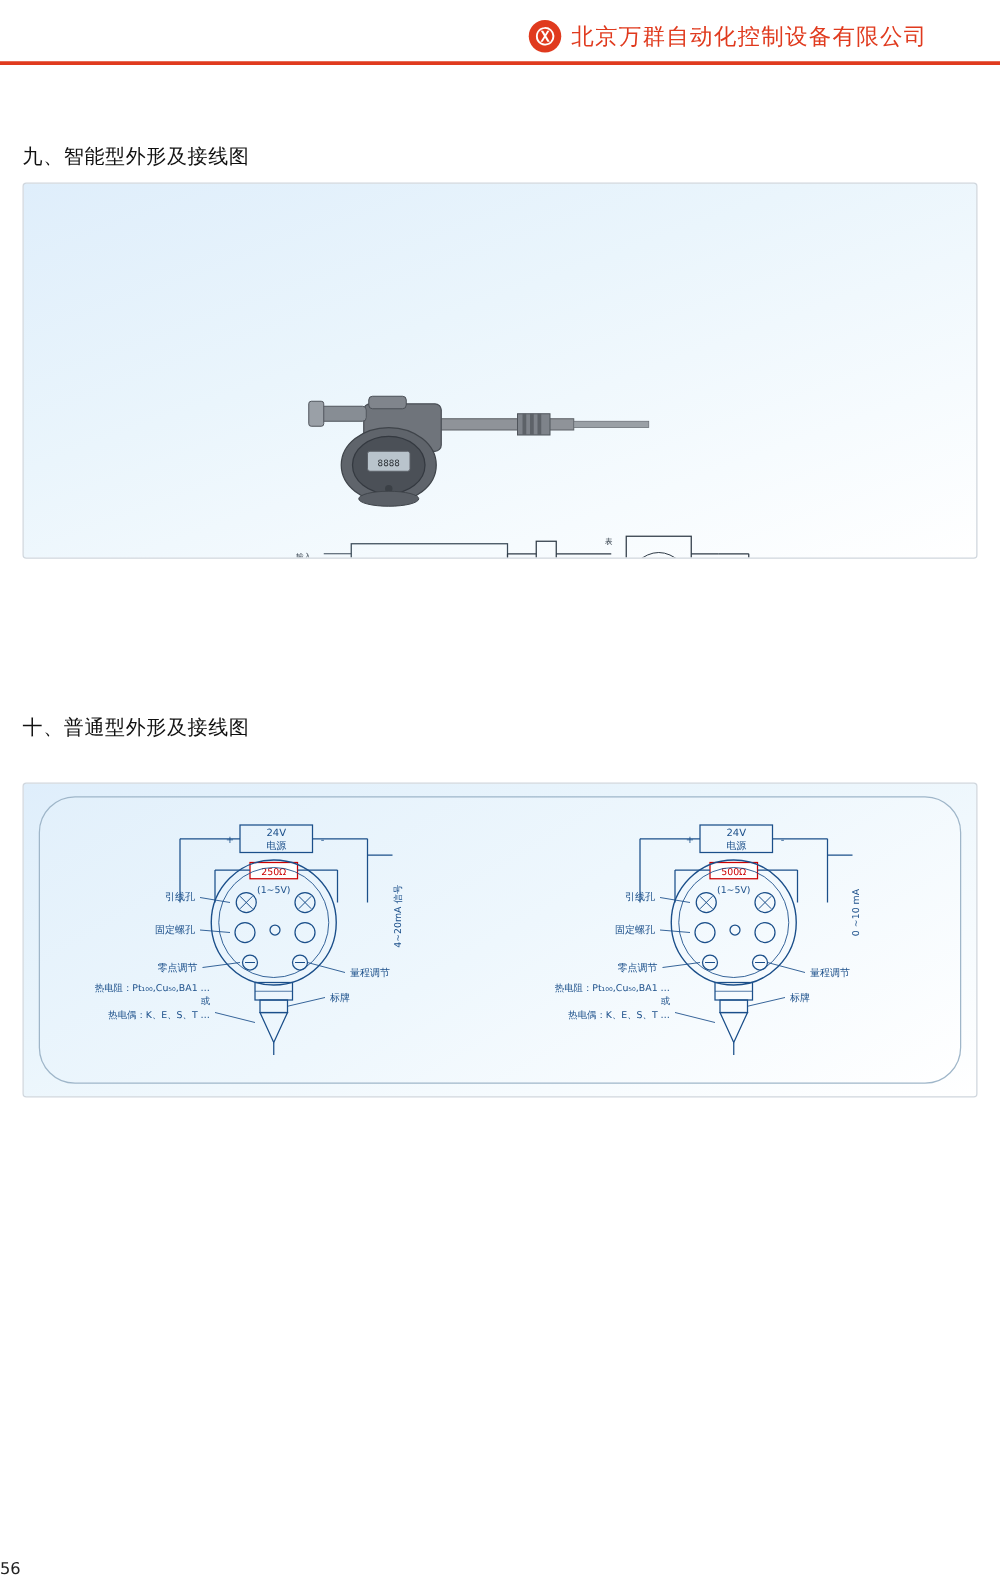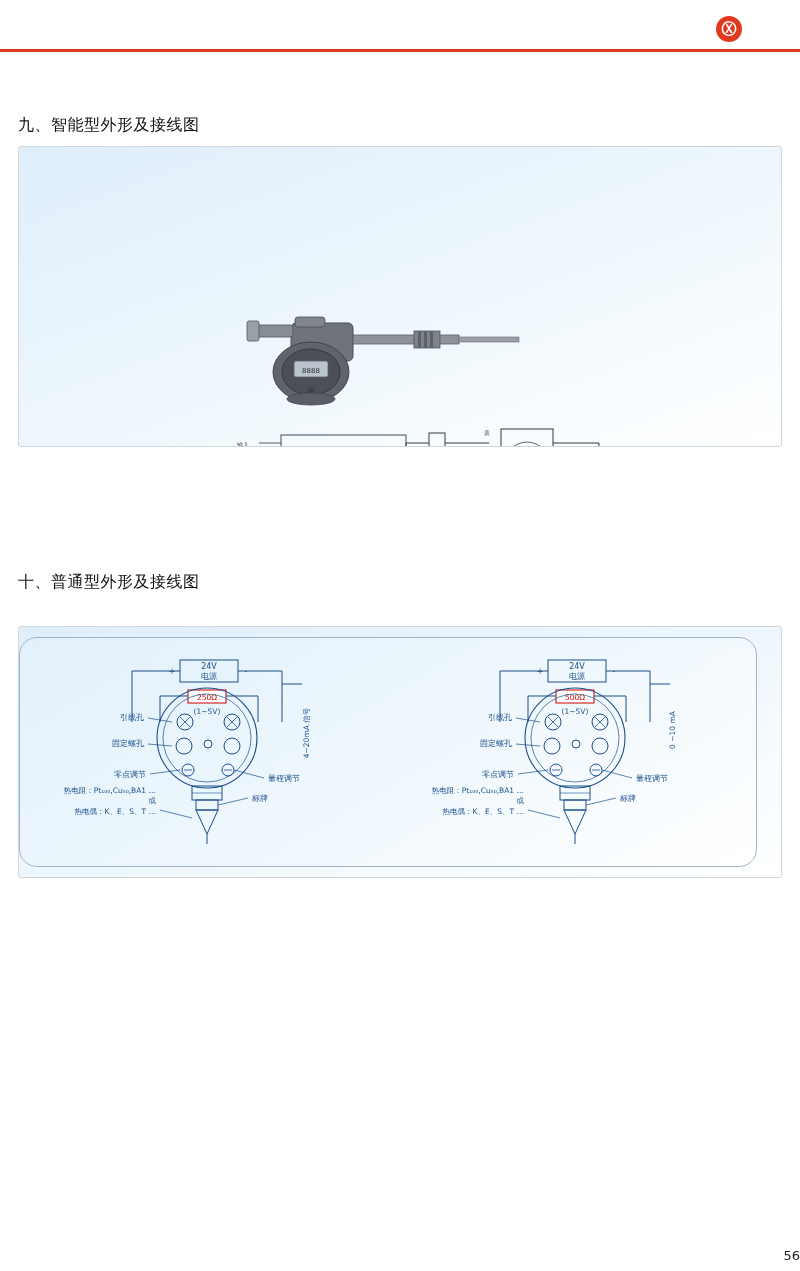--- a/index.html
+++ b/index.html
@@ -88,53 +88,54 @@
     height: 299px;
   }
   #figure-2 {
     left: 18px;
     top: 626px;
     width: 762px;
     height: 250px;
   }
   .fig2-inner {
     position: absolute;
-    left: 0;
+    left: 12px;
     top: 10px;
     width: 736px;
     height: 228px;
     border: 1px solid #9fb6c9;
-    border-radius: 18px;
+    border-radius: 29px;
     background: linear-gradient(150deg,#e2f0fb 0%, #eef7fd 50%, #ffffff 100%);
     text-align: center;
   }
 
   .fig-svg { position: absolute; left: 0; top: 0; }
 
   
   .page-number {
     position: absolute;
     top: 1248px;
     left: 0;
     width: 800px;
-    text-align: right;
+    text-align: left;
     font-size: 13px;
     font-family: "DejaVu Sans", sans-serif;
     color: #222;
   }
 
   
   text { font-family: "DejaVu Sans", sans-serif; }
 </style>
 </head>
 <body>
 
 <div class="header">
   <div class="header-inner">
     <div class="logo-mark">Ⓧ</div>
+    <div class="company-name">北京万群自动化控制设备有限公司</div>
   </div>
   <div class="header-rule"></div>
 </div>
 
 <div class="section-title" id="sec1-title">九、智能型外形及接线图</div>
 
 <div class="figure" id="figure-1">
   <svg class="fig-svg" width="762" height="299" viewBox="0 0 762 299">
 
     <rect x="330" y="188" width="110" height="9" fill="#8f9399" stroke="#5c6066" stroke-width="0.8"></rect>

